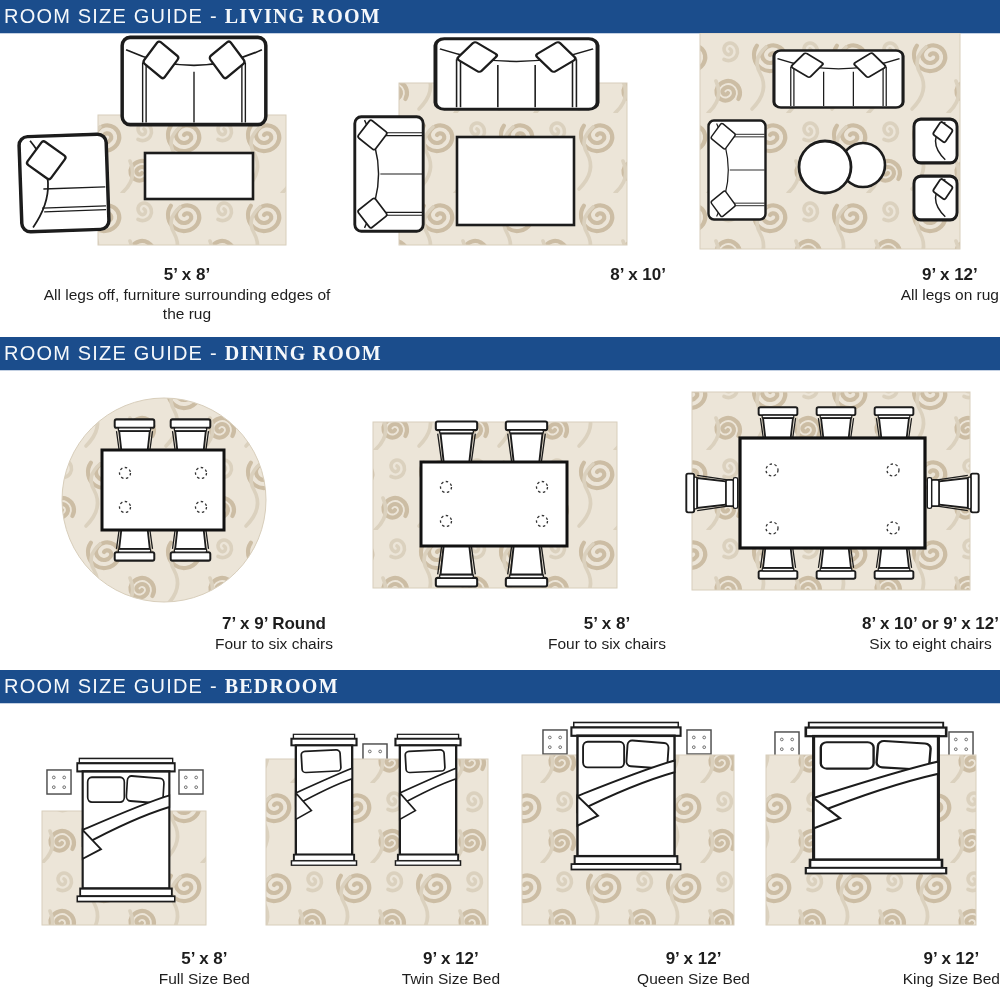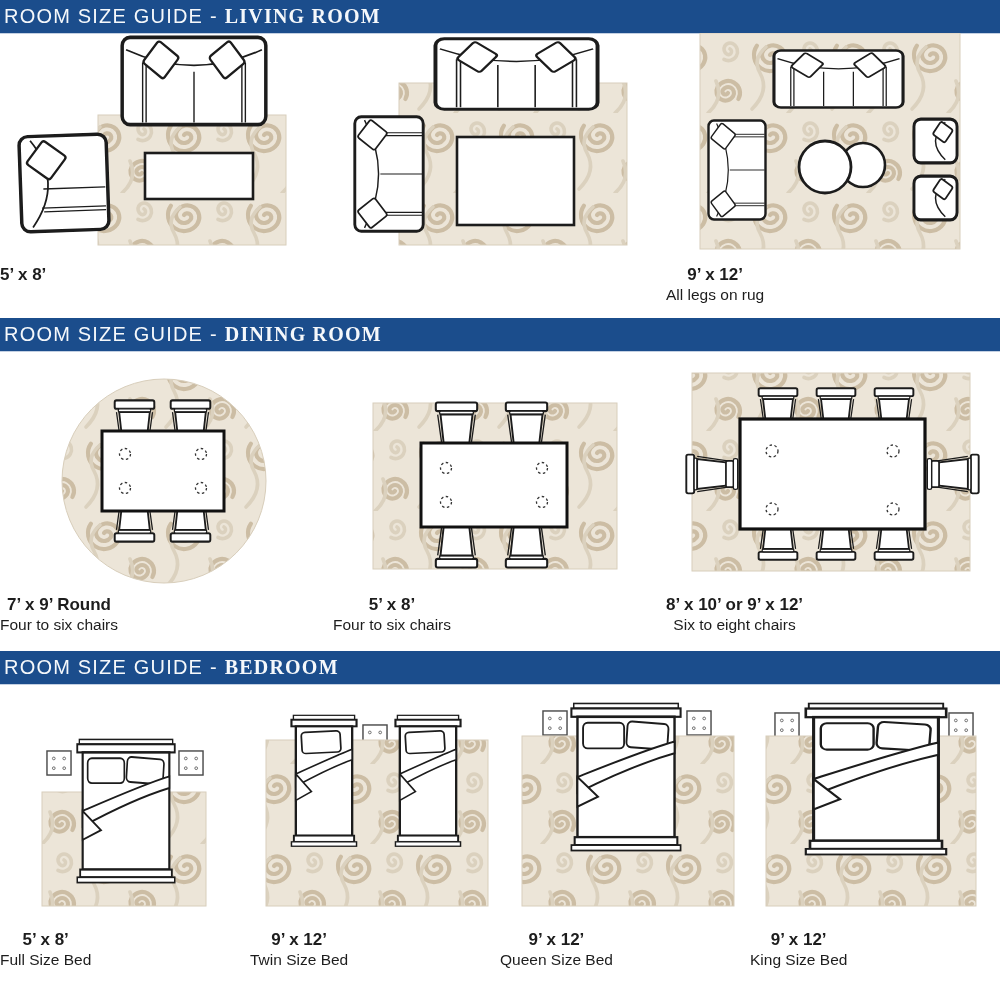--- a/index.html
+++ b/index.html
@@ -6,21 +6,21 @@
   .page{width:1000px;height:1000px;background:#fff;overflow:hidden;
         font-family:"Liberation Sans",sans-serif;color:#1d1d1d;}
   .section-header{height:33px;background:var(--header-bg,#1b4d8c);display:flex;align-items:center;
         padding-left:4px;box-shadow:0 1px 0 #c3d0e2;}
   .section-header .hdr-prefix{color:var(--header-text,#f5f8fb);font-size:20px;font-weight:400;letter-spacing:1.2px;}
   .section-header .hdr-room{color:var(--header-text,#f5f8fb);font-size:20px;font-weight:700;letter-spacing:1.2px;margin-left:7px;font-family:Liberation Serif, serif;}
   section{display:block;}
   .sec-living{margin-bottom:14px;}
   .sec-dining{margin-bottom:17px;}
   .row{display:flex;align-items:flex-start;}
-  figure{margin:0;display:flex;flex-direction:column;align-items:flex-start;}
+  figure{margin:0;display:flex;flex-direction:column;align-items:flex-end;}
   .fig-3{width:333px;}
   .fig-4{width:250px;}
   figure svg{display:block;}
   figcaption{text-align:center;margin-top:3px;}
   .cap-size{font-size:17px;font-weight:700;line-height:21px;}
   .cap-desc{font-size:15.5px;font-weight:400;line-height:19px;max-width:292px;margin:0 auto;}
   .fig-4 .cap-desc{max-width:240px;}
 </style>
 </head>
 <body>
@@ -143,31 +143,33 @@
         <svg viewBox="0 0 333 228" width="333" height="228">
           <rect x="98" y="82" width="188" height="130" fill="url(#rugpat)" stroke="#d8cebb" stroke-width="1"></rect>
           <use href="#sofa2" x="120" y="2" width="148" height="92"></use>
           <g transform="rotate(-2 64 150)">
             <use href="#armchair1" x="18" y="100" width="92" height="100"></use>
           </g>
           <rect x="145" y="120" width="108" height="46" fill="#fff" stroke="#1c1c1c" stroke-width="2.6"></rect>
         </svg>
         <figcaption>
           <div class="cap-size">5’ x 8’</div>
+          <div class="cap-desc">All legs off, furniture surrounding edges of the rug</div>
         </figcaption>
       </figure>
 
       <figure class="fig-3">
         <svg viewBox="0 0 333 228" width="333" height="228">
           <rect x="66" y="50" width="228" height="162" fill="url(#rugpat)" stroke="#d8cebb" stroke-width="1"></rect>
           <use href="#sofa3" x="100" y="4" width="167" height="74"></use>
           <use href="#loveseat2" x="20" y="82" width="72" height="118"></use>
           <rect x="124" y="104" width="117" height="88" fill="#fff" stroke="#1c1c1c" stroke-width="2.6"></rect>
         </svg>
         <figcaption>
+          <div class="cap-size">8’ x 10’</div>
         </figcaption>
       </figure>
 
       <figure class="fig-3">
         <svg viewBox="0 0 333 228" width="333" height="228">
           <rect x="34" y="0" width="260" height="216" fill="url(#rugpat)" stroke="#d8cebb" stroke-width="1"></rect>
           <use href="#sofa3" x="106" y="16" width="133" height="60"></use>
           <use href="#loveseat2" x="41" y="86" width="60" height="102"></use>
           <circle cx="197" cy="132" r="22" fill="#fff" stroke="#1c1c1c" stroke-width="2.6"></circle>
           <circle cx="159" cy="134" r="26" fill="#fff" stroke="#1c1c1c" stroke-width="2.8"></circle>

